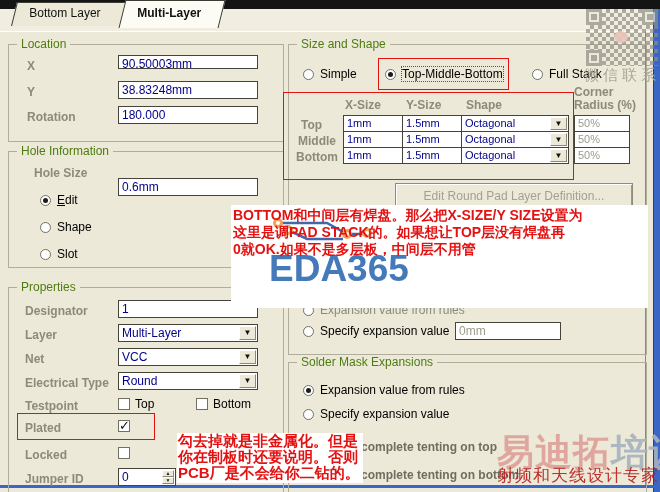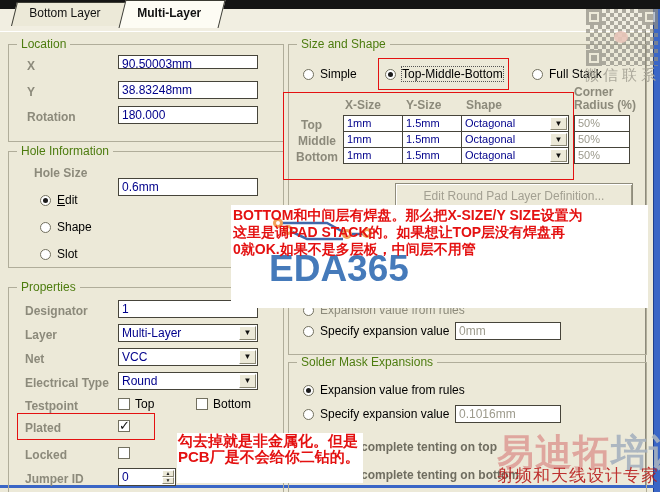--- a/index.html
+++ b/index.html
@@ -192,21 +192,20 @@
   <span class="rlabel" style="left:320px;top:324px;">Specify expansion value</span>
   <div class="field gray" style="left:455px;top:322px;width:106px;height:18px;">0mm</div>
 
   <div class="grp" style="left:288px;top:362px;width:357px;height:130px;">
     <span class="legend">Solder Mask Expansions</span>
   </div>
   <span class="radio sel" style="left:303px;top:385px;"></span>
   <span class="rlabel" style="left:320px;top:383px;">Expansion value from rules</span>
   <span class="radio" style="left:303px;top:409px;"></span>
   <span class="rlabel" style="left:320px;top:407px;">Specify expansion value</span>
-  <div class="field gray" style="left:455px;top:405px;width:106px;height:18px;">0.1016mm</div>
   <span class="chk" style="left:308px;top:441px;"></span>
   <span class="rlabel" style="left:325px;top:440px;font-weight:bold;color:#6f6d60;">Force complete tenting on top</span>
   <span class="chk" style="left:308px;top:469px;"></span>
   <span class="rlabel" style="left:325px;top:468px;font-weight:bold;color:#6f6d60;">Force complete tenting on bottom</span>
 
   <div class="red-rect" style="left:378px;top:58px;width:129px;height:30px;"></div>
   <div class="red-rect" style="left:283px;top:92px;width:289px;height:86px;"></div>
   <div class="red-rect" style="left:17px;top:413px;width:136px;height:25px;"></div>
 
   <div class="overlay" style="left:231px;top:205px;width:417px;height:103px;">
@@ -226,20 +225,21 @@
     <div class="red-note" style="position:absolute;left:2px;top:2px;font-size:14px;line-height:17px;">
       <div>BOTTOM和中间层有焊盘。那么把X-SIZE/Y SIZE设置为</div>
       <div>这里是调PAD STACK的。如果想让TOP层没有焊盘再</div>
       <div>0就OK.如果不是多层板，中间层不用管</div>
     </div>
   </div>
 
   <div class="overlay" style="left:177px;top:433px;width:186px;height:50px;">
     <div class="red-note" style="position:absolute;left:1px;top:0;font-size:15px;line-height:16px;">
       <div>勾去掉就是非金属化。但是</div>
+      <div>你在制板时还要说明。否则</div>
       <div>PCB厂是不会给你二钻的。</div>
     </div>
   </div>
 
   <div class="abs wm" id="qr">
     <div class="finder" style="left:0;top:0;">
         <i></i>
       </div>
     <div class="finder" style="right:0;top:0;">
         <i></i>

